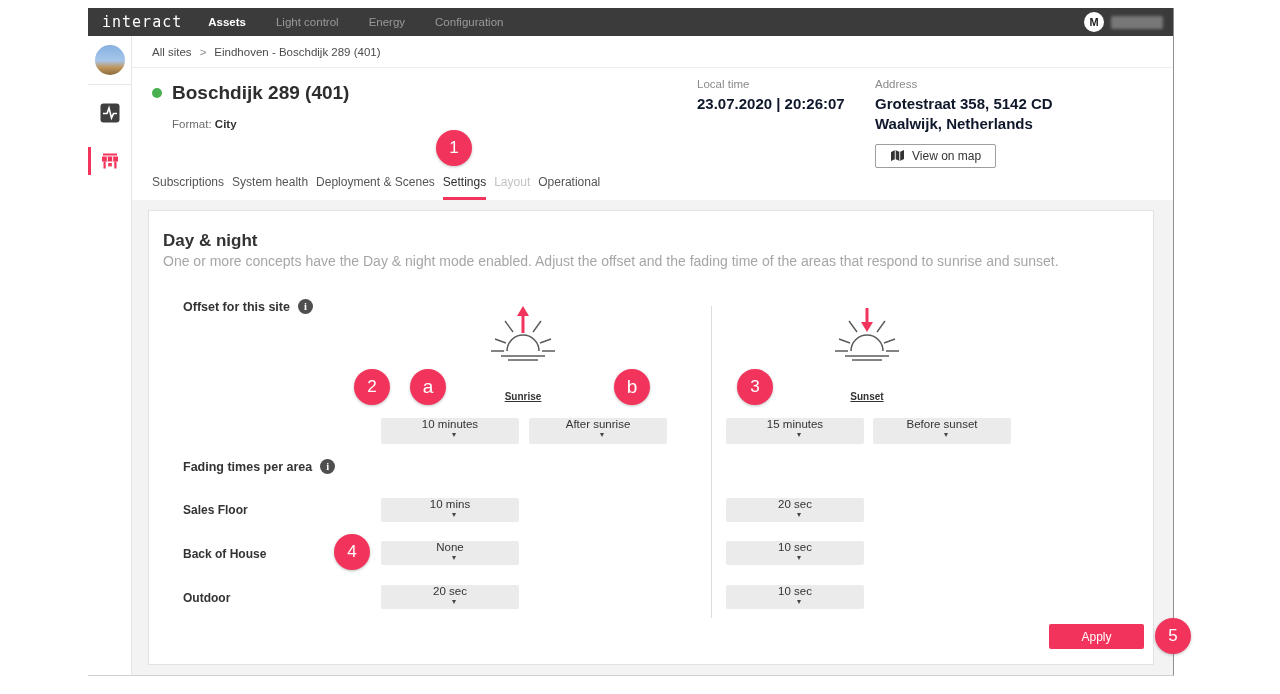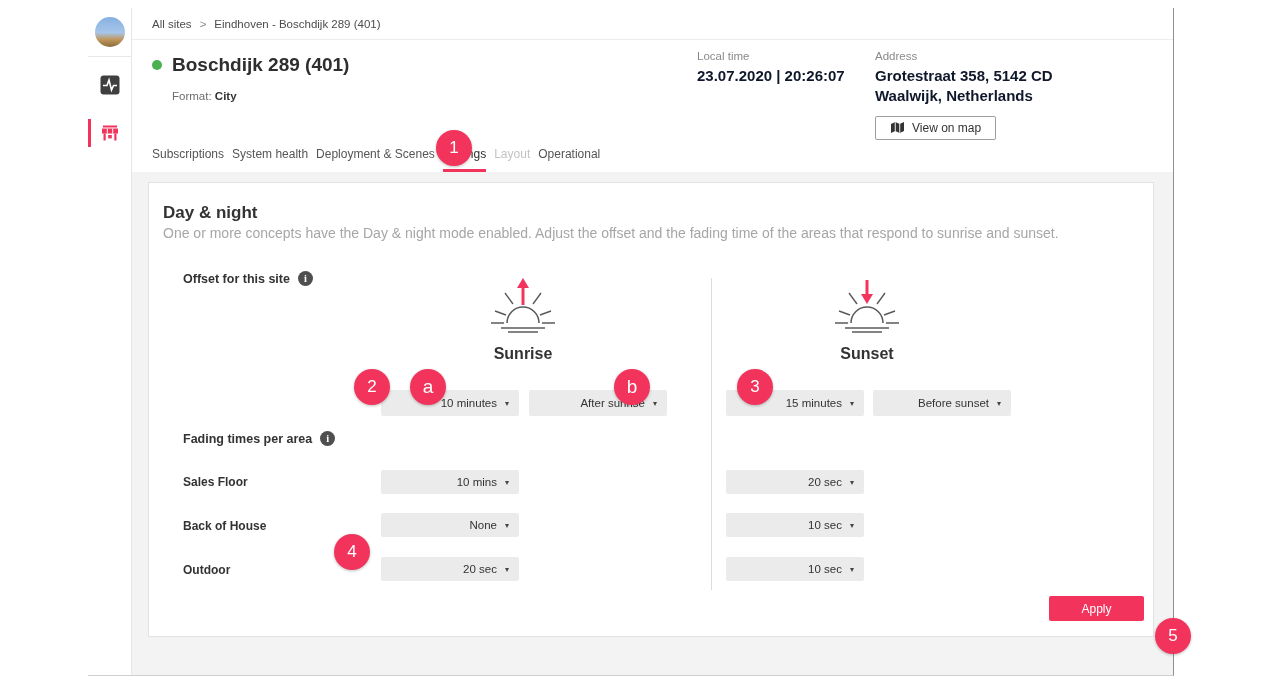--- a/index.html
+++ b/index.html
@@ -68,47 +68,58 @@
   .card{ position:relative; background:#fff; border:1px solid #e2e2e2; height:455px; }
   .card-title{ position:absolute; left:14px; top:20px; font-size:17px; font-weight:bold; color:#333; }
   .card-desc{ position:absolute; left:14px; top:42px; font-size:14px; color:#a6a6a6; }
   .sec-label{ position:absolute; font-size:12.5px; font-weight:bold; color:#333;
               display:flex; align-items:center; gap:8px; }
   .info-icon{ width:15px; height:15px; border-radius:50%; background:#4f4f4f; color:#fff;
               font-family:"Liberation Serif", serif; font-size:10.5px; font-weight:bold;
               display:inline-flex; align-items:center; justify-content:center; cursor:pointer; }
 
   .sun-block{ position:absolute; width:120px; text-align:center; }
-  .sun-label{ font-size:16px; font-weight:bold; color:#333; margin-top:4px; }
+  .sun-label{ font-size:10px; font-weight:bold; color:#333; margin-top:22px;text-decoration:underline; }
 
   .v-divider{ position:absolute; left:562px; top:95px; width:1px; height:312px; background:#dcdcdc; }
 
   .dd{ position:absolute; height:26px; background:#ebebeb; border-radius:2px;
-       display:flex; align-items:center; justify-content:flex-end;
-       padding:0 10px; font-size:11.5px; color:#333; cursor:pointer; }
+       display:flex; align-items:center; justify-content:flex-start;
+       padding:0 10px; font-size:11.5px; color:#333; cursor:pointer;flex-direction:column; }
   .dd .caret{ font-size:8px; color:#444; margin-left:8px; }
 
   .area-label{ position:absolute; left:34px; font-size:12px; font-weight:bold; color:#333; }
 
   .apply-btn{ position:absolute; left:900px; top:413px; width:95px; height:25px;
               background:var(--accent); color:#fff; font-size:12px; border:none;
               border-radius:2px; cursor:pointer; font-family:"Liberation Sans", sans-serif; }
 
   
   .badge{ position:absolute; width:36px; height:36px; border-radius:50%; background:var(--accent);
           color:#fff; display:flex; align-items:center; justify-content:center;
           font-size:17px; z-index:20; box-shadow:0 1px 3px rgba(0,0,0,.25); }
   .badge.letter{ font-size:19px; }
 </style>
 </head>
 <body>
 
 <div class="page">
   <div class="app">
 
+    <div class="topbar">
+      <div class="logo">interact</div>
+      <div class="nav-item active">Assets</div>
+      <div class="nav-item">Light control</div>
+      <div class="nav-item">Energy</div>
+      <div class="nav-item">Configuration</div>
+      <div class="topbar-right">
+        <div class="user-avatar">M</div>
+        <div class="user-name-redacted"></div>
+      </div>
+    </div>
 
     <div class="app-body">
 
       <div class="sidebar">
         <div class="side-avatar"></div>
         <div class="side-divider"></div>
         <div class="side-item">
           <svg width="20" height="20" viewBox="0 0 20 20">
             <rect x="0.5" y="0.5" width="19" height="19" rx="3" fill="#3f3f3f"></rect>
             <polyline points="3,10.5 7,10.5 9,5 11.5,15 13.5,10.5 17,10.5" fill="none" stroke="#fff" stroke-width="1.6"></polyline>

